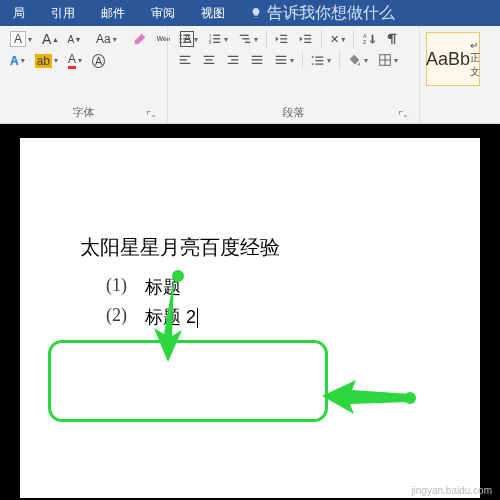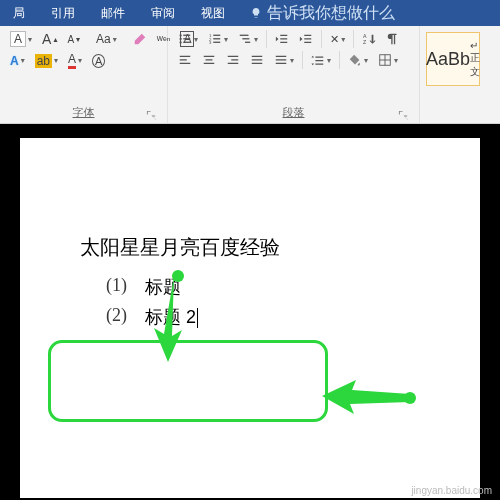--- a/index.html
+++ b/index.html
@@ -46,21 +46,20 @@
     flex-direction: column;
     justify-content: space-between;
     position: relative;
   }
   .group-label {
     text-align: center;
     font-size: 11px;
     color: #666;
     padding-bottom: 3px;
     position: relative;
-    text-decoration: underline;
   }
   .launcher {
     position: absolute;
     right: 2px;
     bottom: 2px;
     width: 11px;
     height: 11px;
   }
   .launcher svg { width: 11px; height: 11px; fill: #888; }
 

